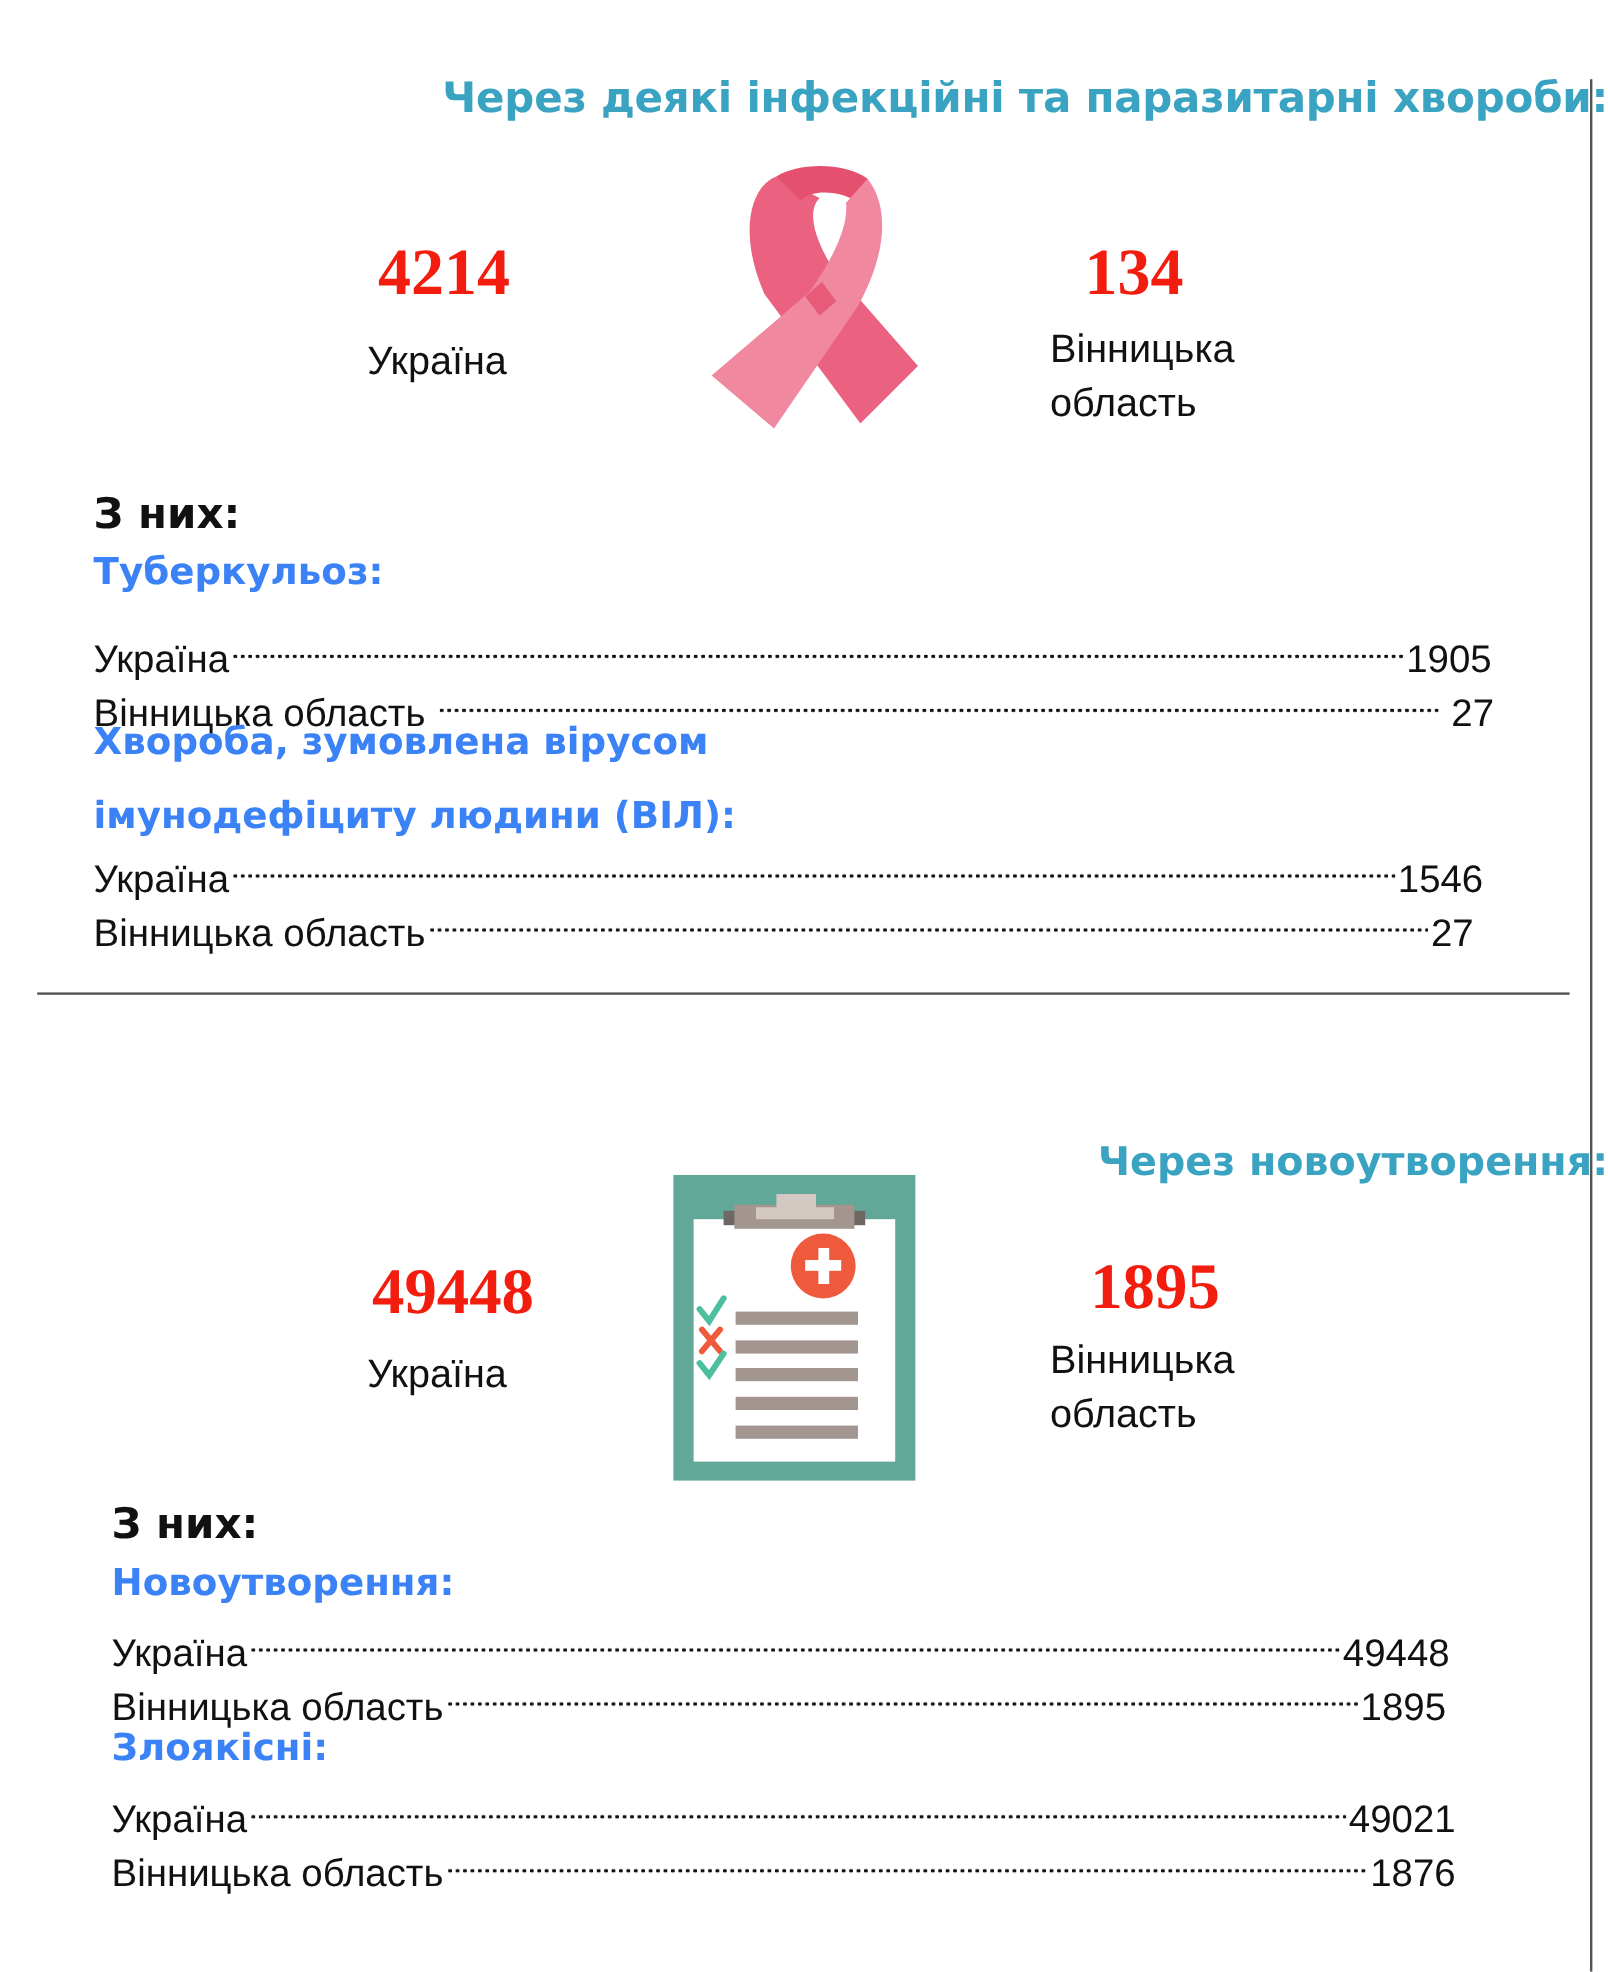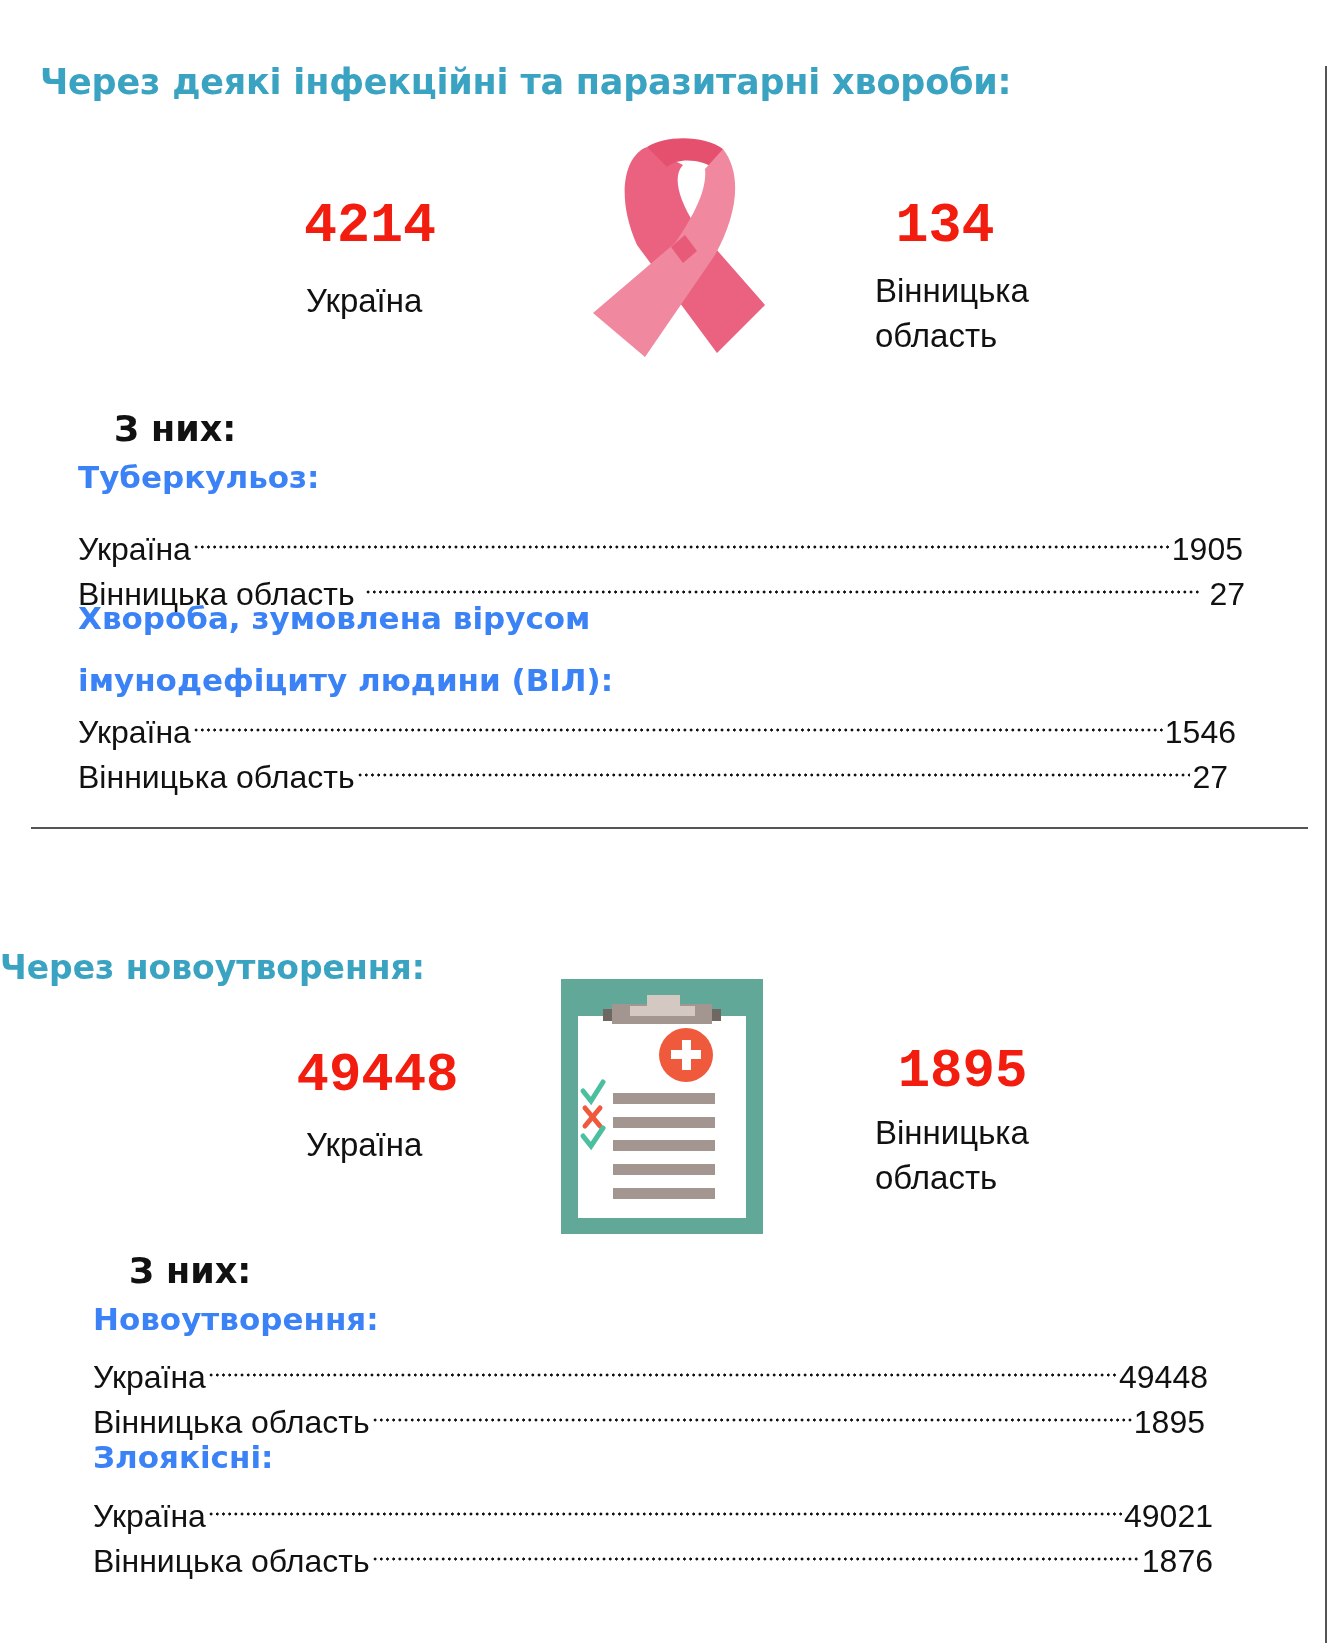--- a/index.html
+++ b/index.html
@@ -14,32 +14,32 @@
     overflow: hidden;
     font-family: "DejaVu Sans", sans-serif;
     color: #111111;
   }
   .abs { position: absolute; }
 
   .section-title {
     position: absolute;
     left: 0;
     width: 1340px;
-    text-align: left;
+    text-align: right;
     font-family: "DejaVu Sans", sans-serif;
     font-weight: bold;
     color: #3aa3c1;
     white-space: nowrap;
   }
   #title-1 { top: 62px; font-size: 35px; letter-spacing: -0.2px; padding-left: 40px; box-sizing: border-box; }
   #title-2 { top: 948px; font-size: 33px; padding-left: 0px; }
 
   .big-number {
     position: absolute;
-    font-family: Liberation Mono, monospace;
+    font-family: Liberation Serif, serif;
     font-weight: bold;
     color: #f21d0e;
     white-space: nowrap;
     text-align: center;
   }
   .stat-label {
     position: absolute;
     font-family: "Liberation Sans", sans-serif;
     font-size: 33px;
     line-height: 45px;
@@ -48,21 +48,20 @@
   }
 
   .subheader {
     position: absolute;
     font-family: "DejaVu Sans", sans-serif;
     font-weight: bold;
     font-size: 35px;
     line-height: 48px;
     color: #111111;
     white-space: nowrap;
-    margin-left: 36px;
   }
   .cat-title {
     position: absolute;
     font-family: "DejaVu Sans", sans-serif;
     font-weight: bold;
     font-size: 31px;
     line-height: 48px;
     color: #3b82f6;
     white-space: nowrap;
   }

